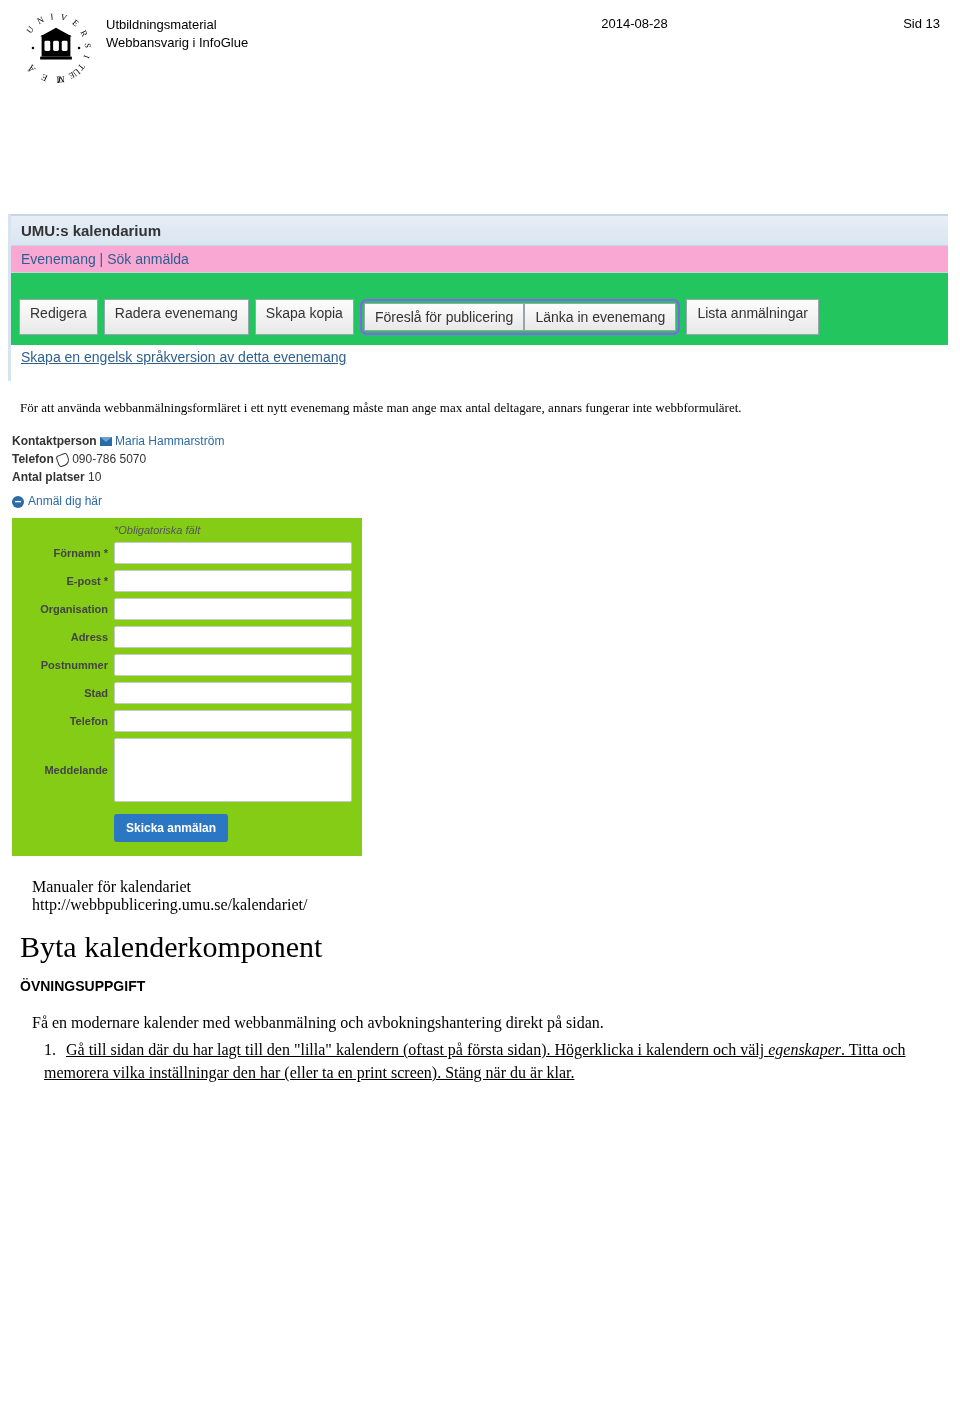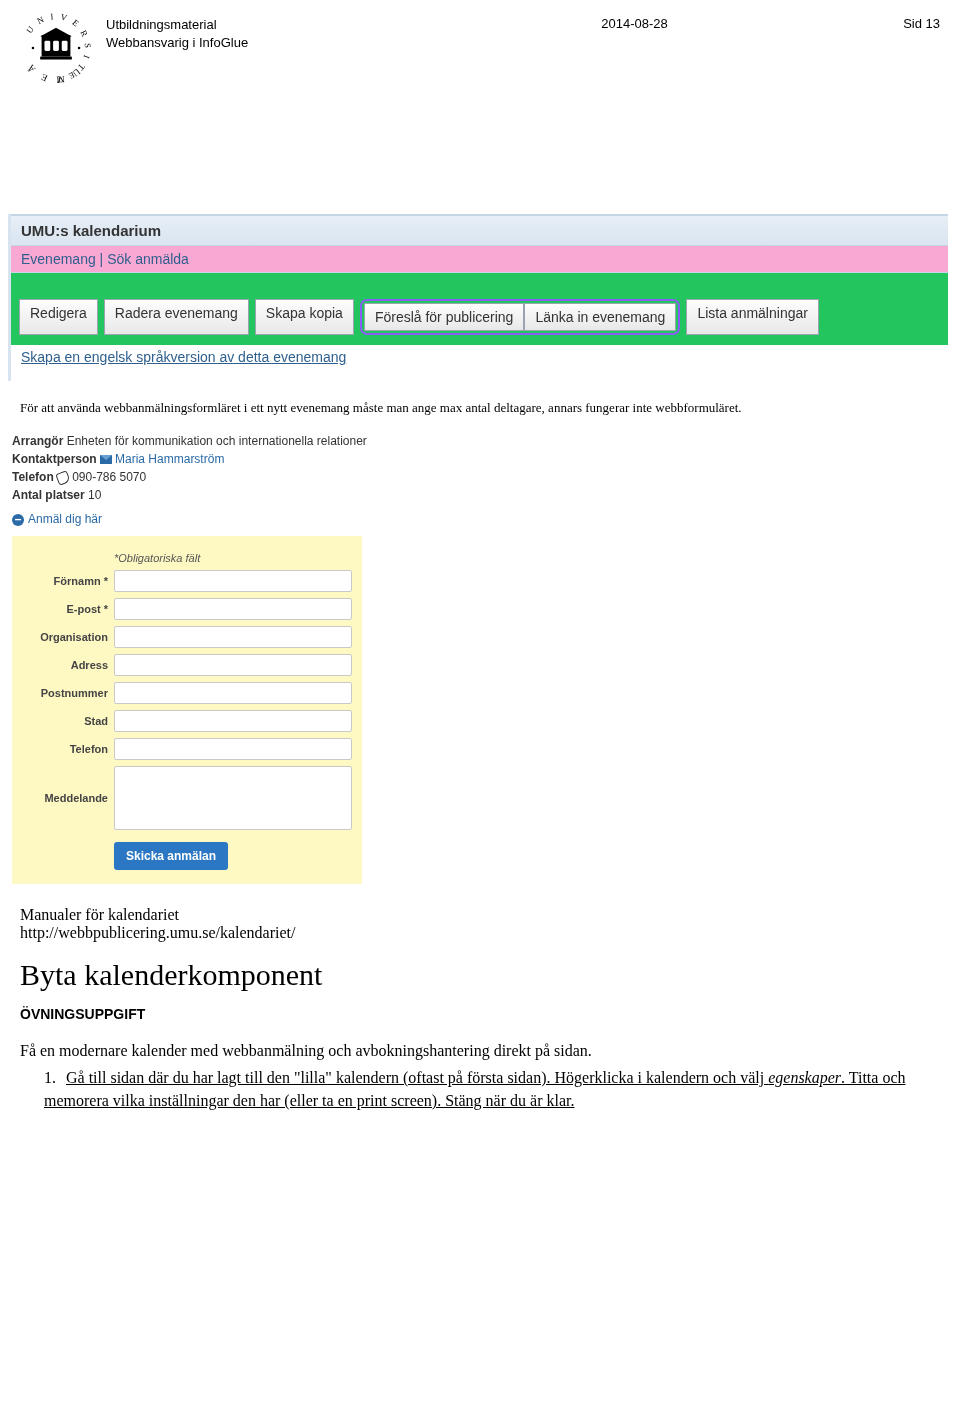--- a/index.html
+++ b/index.html
@@ -122,23 +122,23 @@
   .env-icon:after{
     content:""; position:absolute; top:0; left:0; right:0; height:0;
     border-left:6px solid transparent; border-right:6px solid transparent; border-top:5px solid #6aa0cf;
   }
   .phone-icon { display:inline-block; width:10px; height:10px; border:1.5px solid #333; border-radius:3px 3px 6px 3px; transform:rotate(-20deg); margin-right:3px; vertical-align:middle;}
   .minus-circ {
     display:inline-block; width:12px;height:12px;border-radius:50%;background:#2a6aa7;color:#fff;font-weight:bold;font-size:12px;line-height:11px;text-align:center;margin-right:4px;vertical-align:middle;
   }
   .anmal-link { color:#2a6aa7; padding-top:8px; display:block;}
   .form-panel {
-    background:#fef9c3;
+    background:#84cc16;
     margin-top:10px;
-    padding: 16px 10px 14px 10px;
+    padding: 6px 10px 14px 10px;
     width: 330px;
   }
   .oblig {
     font-style: italic;
     font-size: 11px;
     color:#555;
     padding: 0 0 6px 92px;
   }
   .frow { display:flex; align-items:center; margin-bottom:6px; }
   .flabel { width:86px; text-align:right; font-weight:bold; font-size:11px; color:#444; padding-right:6px;}
@@ -150,21 +150,21 @@
   }
   .submit-btn {
     margin-left:92px; margin-top:6px;
     background:#2b77c3; color:#fff; font-size:12px; font-weight:bold;
     border:none; border-radius:3px; padding:7px 12px;
   }
 
   .plain {
     font-family: Georgia, 'Times New Roman', serif;
     font-size: 16px;
-    padding: 12px 20px 0 20px;
+    padding: 12px 20px 0 32px;
   }
   .h1 {
     font-family: Georgia, 'Times New Roman', serif;
     font-size: 30px;
     padding: 16px 20px 4px 20px;
   }
   .h2bold {
     font-family: Verdana, Arial, sans-serif;
     font-size: 14px;
     font-weight: bold;
@@ -230,21 +230,20 @@
     </div>
     <div class="kal-btn">Lista anmälningar</div>
   </div>
   <div class="kal-link">Skapa en engelsk språkversion av detta evenemang</div>
 </div>
 
 <div class="body-text">För att använda webbanmälningsformläret i ett nytt evenemang måste man ange max antal deltagare, annars fungerar inte webbformuläret.</div>
 
 <div class="form-shot">
   <div class="form-meta">
-    <div><b>Arrangör</b> <span>Enheten för kommunikation och internationella relationer</span></div>
     <div><b>Kontaktperson</b> <span class="env-icon"></span><span class="meta-link">Maria Hammarström</span></div>
     <div><b>Telefon</b> <span class="phone-icon"></span><span>090-786 5070</span></div>
     <div><b>Antal platser</b> <span>10</span></div>
   </div>
   <span class="anmal-link"><span class="minus-circ">–</span><span>Anmäl dig här</span></span>
 
   <div class="form-panel">
     <div class="oblig">*Obligatoriska fält</div>
     <div class="frow">
         <div class="flabel">Förnamn *</div>

